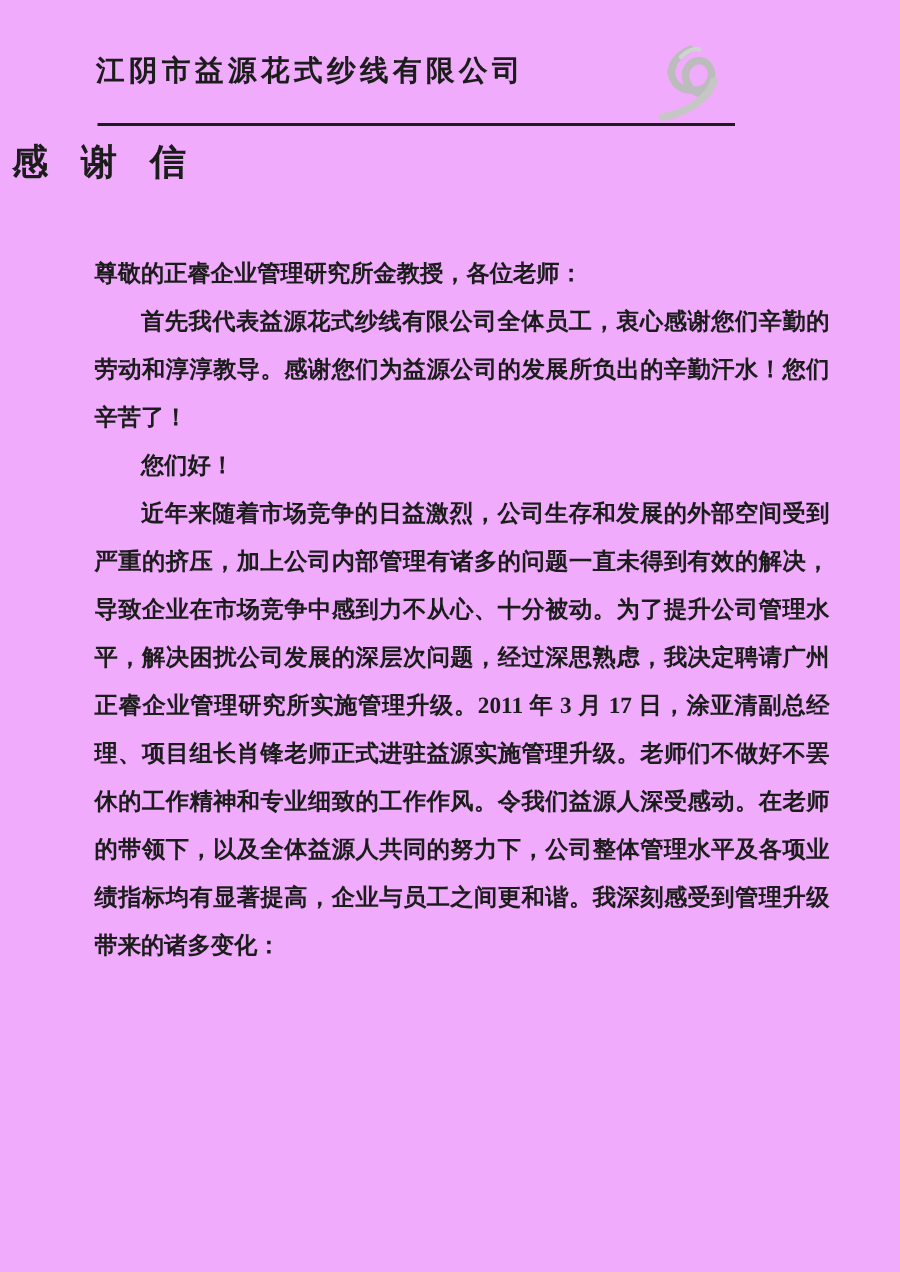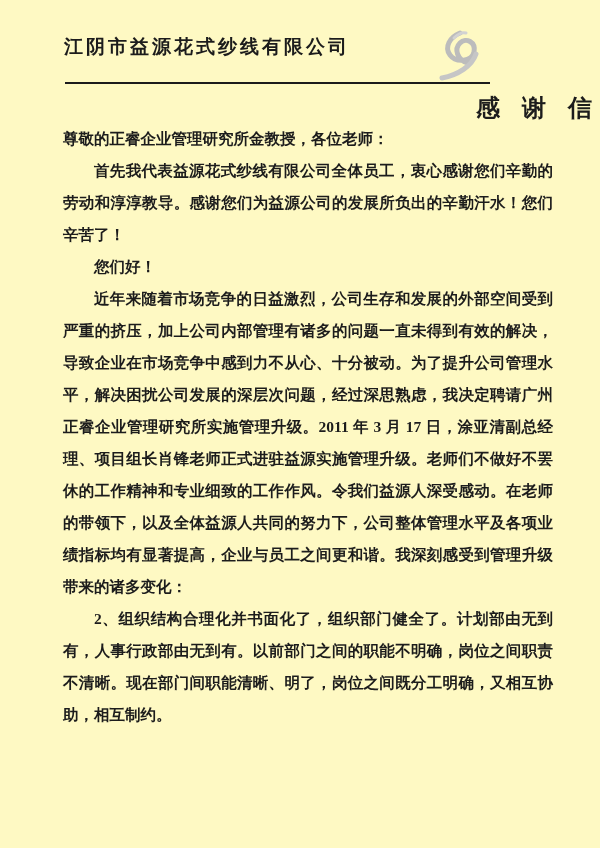--- a/index.html
+++ b/index.html
@@ -4,21 +4,21 @@
 <style>
   html, body {
     margin: 0;
     padding: 0;
     background: #ffffff;
   }
   .page {
     position: relative;
     width: 600px;
     height: 848px;
-    background: #fef9c3;
+    background: #f0abfc;
     color: #1c1c1c;
     font-family: "Liberation Serif", "DejaVu Serif", serif;
     overflow: hidden;
   }
   .company-name {
     position: absolute;
     left: 64px;
     top: 34px;
     font-size: 19px;
     font-weight: bold;
@@ -39,21 +39,21 @@
     width: 425px;
     height: 2px;
     background: #1c1c1c;
   }
   .letter-title {
     position: absolute;
     left: 0;
     top: 92px;
     width: 600px;
     margin: 0;
-    text-align: right;
+    text-align: left;
     font-size: 24px;
     font-weight: bold;
     letter-spacing: 8px;
     text-indent: 8px;
     white-space: pre;
   }
   .letter-body {
     position: absolute;
     left: 63px;
     top: 123px;
@@ -63,20 +63,21 @@
     font-weight: 600;
     text-align: justify;
     text-justify: inter-ideograph;
   }
   .letter-body p {
     margin: 0;
     text-indent: 2em;
   }
   .letter-body p.salutation {
     text-indent: 0;
+    margin-top: 44px;
   }
 </style>
 </head>
 <body>
 
 <div class="page">
 
   <div class="company-name">江阴市益源花式纱线有限公司</div>
 
   <div class="logo">
@@ -90,17 +91,16 @@
   <div class="letterhead-rule"></div>
 
   <h1 class="letter-title">感 谢 信</h1>
 
   <div class="letter-body">
     <p class="salutation">尊敬的正睿企业管理研究所金教授，各位老师：</p>
     <div>
         <p>首先我代表益源花式纱线有限公司全体员工，衷心感谢您们辛勤的劳动和淳淳教导。感谢您们为益源公司的发展所负出的辛勤汗水！您们辛苦了！</p>
         <p>您们好！</p>
         <p>近年来随着市场竞争的日益激烈，公司生存和发展的外部空间受到严重的挤压，加上公司内部管理有诸多的问题一直未得到有效的解决，导致企业在市场竞争中感到力不从心、十分被动。为了提升公司管理水平，解决困扰公司发展的深层次问题，经过深思熟虑，我决定聘请广州正睿企业管理研究所实施管理升级。2011 年 3 月 17 日，涂亚清副总经理、项目组长肖锋老师正式进驻益源实施管理升级。老师们不做好不罢休的工作精神和专业细致的工作作风。令我们益源人深受感动。在老师的带领下，以及全体益源人共同的努力下，公司整体管理水平及各项业绩指标均有显著提高，企业与员工之间更和谐。我深刻感受到管理升级带来的诸多变化：</p>
-        <p>2、组织结构合理化并书面化了，组织部门健全了。计划部由无到有，人事行政部由无到有。以前部门之间的职能不明确，岗位之间职责不清晰。现在部门间职能清晰、明了，岗位之间既分工明确，又相互协助，相互制约。</p>
       </div>
   </div>
 
 </div>
 
 </body></html>

